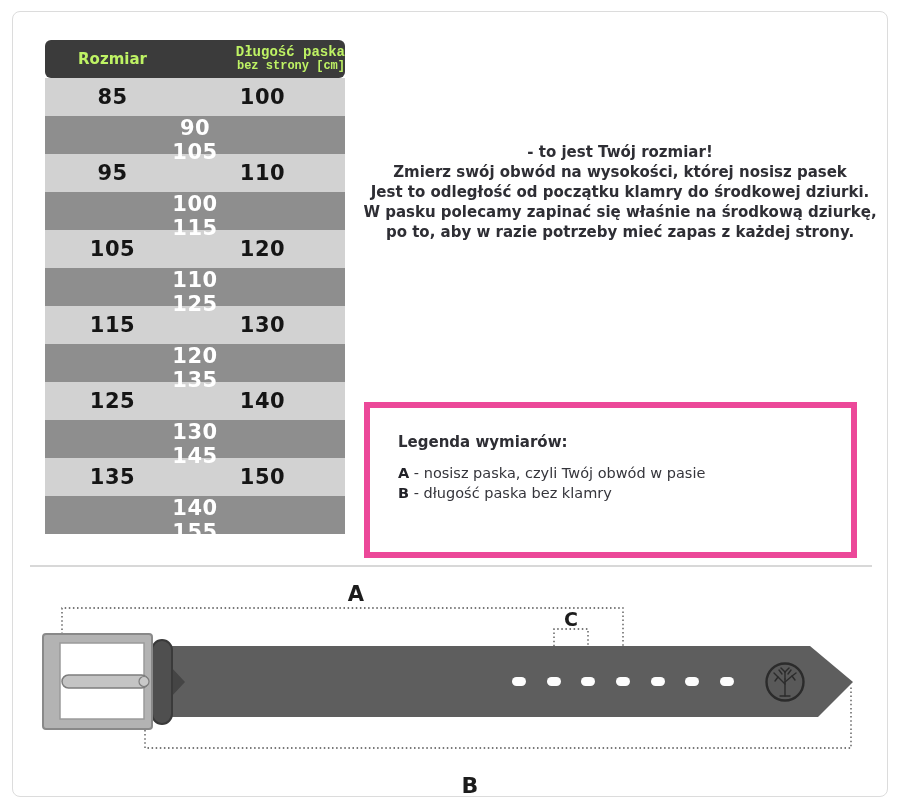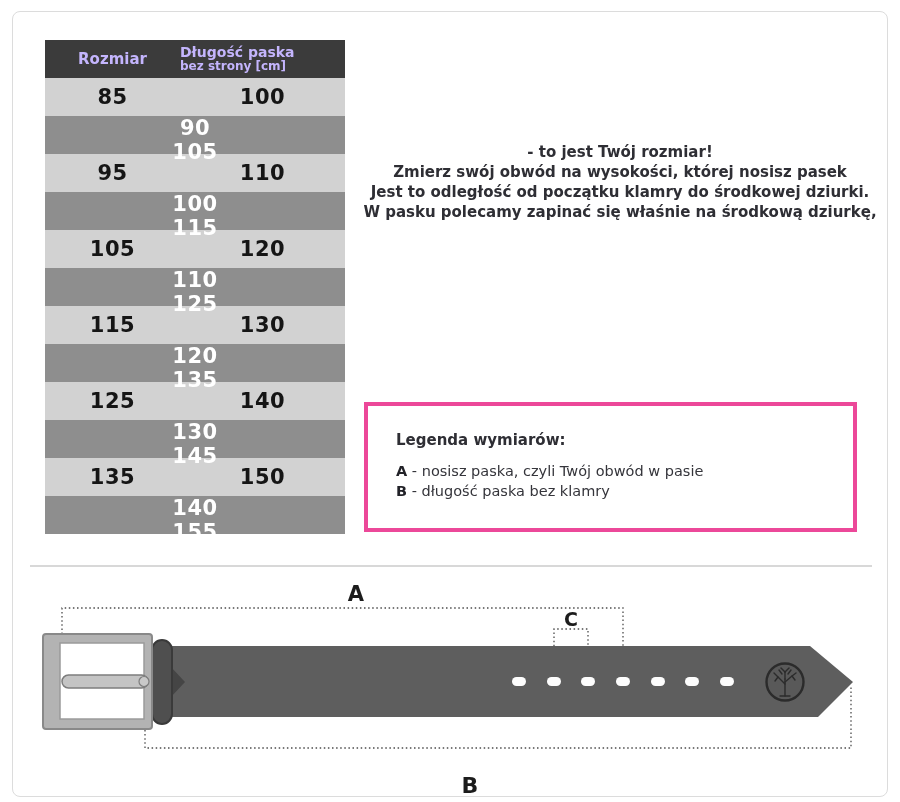--- a/index.html
+++ b/index.html
@@ -6,38 +6,38 @@
   .stage{
     position:relative;width:900px;height:802px;background:#ffffff;
     font-family:"DejaVu Sans", sans-serif;overflow:hidden;
   }
   .frame{
     position:absolute;left:12px;top:11px;width:874px;height:784px;
     border:1px solid #dcdcdc;border-radius:8px;
   }
   
   .size-table{position:absolute;left:45px;top:40px;width:300px;}
-  .thead{display:flex;background:#3b3b3b;color:#c4b5fd;height:38px;align-items:center;}
+  .thead{display:flex;background:#3b3b3b;color:#bef264;height:38px;align-items:center;border-radius:6px;}
   .th1{width:135px;text-align:center;font-weight:700;font-size:15px;}
-  .th2{width:165px;text-align:left;font-weight:700;}
+  .th2{width:165px;text-align:right;font-weight:700;font-family:Liberation Mono, monospace;}
   .th2 .l1{font-size:14px;line-height:15px;}
   .th2 .l2{font-size:12px;line-height:13px;}
   .trow{display:flex;height:38px;align-items:center;font-weight:700;font-size:21px;}
   .trow.light{background:#d2d2d2;color:#151515;justify-content:flex-end;}
   .trow.dark{background:#8e8e8e;color:#ffffff;flex-direction:column;}
   .tcell{width:135px;text-align:center;letter-spacing:0.5px;}
   .tcell + .tcell{width:165px;}
   
   .intro{position:absolute;left:350px;top:86px;width:540px;text-align:center;}
   .intro-title{font-size:30px;font-weight:800;line-height:37px;color:#3c3c43;letter-spacing:0.2px;}
   .intro-para{margin-top:56px;font-size:15px;font-weight:700;line-height:20px;color:#2e2e34;}
   
   .legend{
-    position:absolute;left:364px;top:402px;width:493px;height:130px;
-    border:4px solid #ec4899;box-sizing:border-box;padding:25px 10px 0 28px;color:#2e2e34;
+    position:absolute;left:364px;top:402px;width:493px;height:156px;
+    border:6px solid #ec4899;box-sizing:border-box;padding:25px 10px 0 28px;color:#2e2e34;
   }
   .legend-title{font-weight:700;font-size:15px;margin-bottom:13px;}
   .legend-item{font-size:14.5px;line-height:19.5px;font-weight:400;color:#35353b;}
   .legend-item .key{font-weight:700;color:#222228;}
   
   .divider{position:absolute;left:30px;top:565px;width:842px;height:2px;background:#d8d8d8;}
   .belt-diagram{position:absolute;left:0;top:566px;width:900px;height:236px;}
   .dim{stroke:#4c4c4c;stroke-width:1.3;stroke-dasharray:1.5 2.6;fill:none;}
   .dim-label{font-family:"DejaVu Sans",sans-serif;font-weight:700;fill:#1c1c1c;text-anchor:middle;}
 </style>
@@ -106,20 +106,21 @@
         </div>
       </div>
   </div>
 
   <div class="intro">
     <div class="intro-para">
       <div>- to jest Twój rozmiar!</div>
       <div>Zmierz swój obwód na wysokości, której nosisz pasek</div>
       <div>Jest to odległość od początku klamry do środkowej dziurki.</div>
       <div>W pasku polecamy zapinać się właśnie na środkową dziurkę,</div>
+      <div>po to, aby w razie potrzeby mieć zapas z każdej strony.</div>
     </div>
   </div>
 
   <div class="legend">
     <div class="legend-title">Legenda wymiarów:</div>
     <div class="legend-item"><span class="key">A</span><span> - </span><span>nosisz paska, czyli Twój obwód w pasie</span></div>
     <div class="legend-item"><span class="key">B</span><span> - </span><span>długość paska bez klamry</span></div>
   </div>
 
   <div class="divider"></div>

